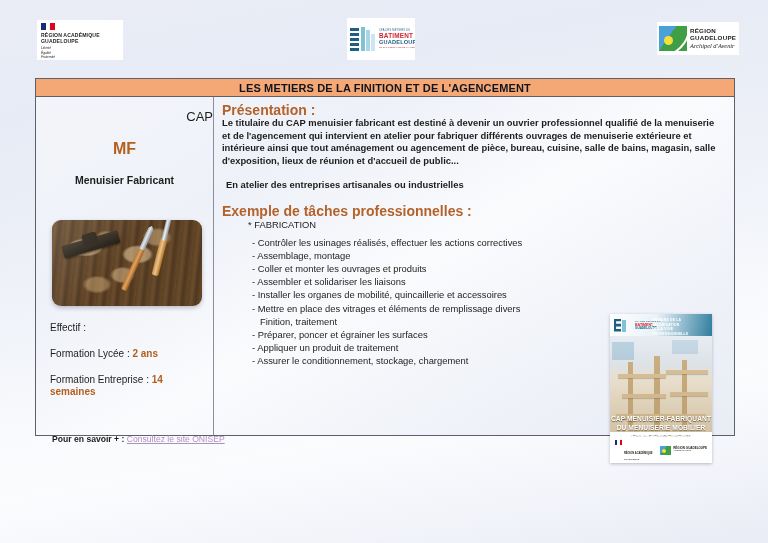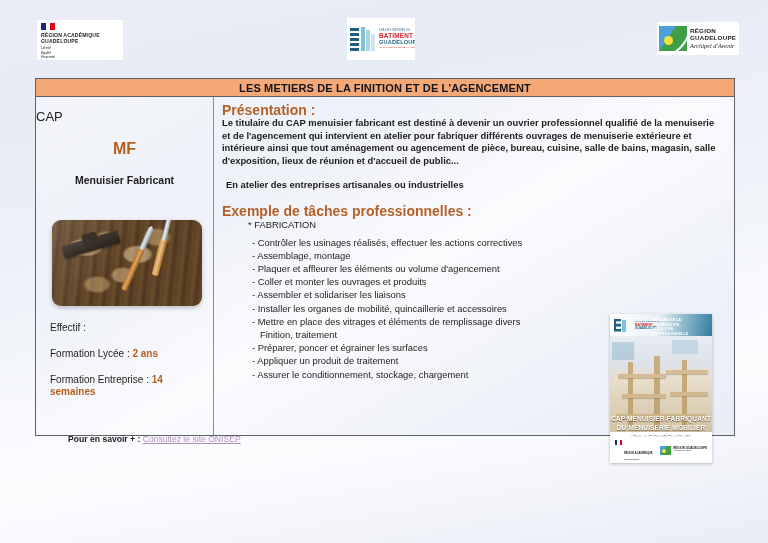--- a/index.html
+++ b/index.html
@@ -99,21 +99,21 @@
   
   .left-col {
     width: 178px;
     flex: 0 0 178px;
     border-right: 1px solid #8b8ea0;
     box-sizing: border-box;
     position: relative;
     padding: 0;
   }
   .lbl-cap {
-    text-align:left; margin-top: 12px;
+    text-align:right; margin-top: 12px;
     font-size: 13px; color:#1d1d1b;
   }
   .lbl-mf {
     text-align:center; margin-top: 16px;
     font-size: 16px; font-weight:bold; color:#b45f1e;
   }
   .lbl-fullname {
     text-align:center; margin-top: 16px;
     font-size: 10.5px; font-weight:bold; color:#1d1d1b;
   }
@@ -267,21 +267,21 @@
   .bf-right { display:flex; align-items:center; }
   .bf-mark { width:11px; height:9px; position:relative; overflow:hidden;
     background: linear-gradient(125deg,#4aa0d8 0%, #4aa0d8 38%, #3f9e46 38%, #3f9e46 100%); }
   .bf-mark .s { position:absolute; left:2px; top:3px; width:4px; height:4px; border-radius:50%; background:#f5e03a;}
   .bf-r1 { font-size:3px; font-weight:bold; color:#1d1d1b; line-height:3.4px; margin-left:2px;}
   .bf-r2 { font-size:2.4px; color:#1d1d1b; line-height:2.8px; margin-left:2px; font-style:italic;}
 
   
   .footer {
     position: absolute;
-    left: 68px; top: 434px;
+    left: 52px; top: 434px;
     font-size: 8.6px;
   }
   .footer .lead { font-weight: bold; color: #1d1d1b; }
   .footer .link {
     color: #b08fbe; text-decoration: underline; cursor: pointer;
   }
 </style>
 </head>
 <body>
 
@@ -385,21 +385,20 @@
       <div class="sec-secteur">
         <p class="p-body">En atelier des entreprises artisanales ou industrielles</p>
       </div>
 
       <div class="sec-exemple">
         <div class="h-sec">Exemple de tâches professionnelles :</div>
         <div class="task-sub">* FABRICATION</div>
         <ul class="task-list">
           <li>- Contrôler les usinages réalisés, effectuer les actions correctives</li>
           <li>- Assemblage, montage</li>
-          <li>- Plaquer et affleurer les éléments ou volume d'agencement</li>
           <li>- Coller et monter les ouvrages et produits</li>
           <li>- Assembler et solidariser les liaisons</li>
           <li>- Installer les organes de mobilité, quincaillerie et accessoires</li>
           <li>- Mettre en place des vitrages et éléments de remplissage divers</li>
           <li class="cont">Finition, traitement</li>
           <li>- Préparer, poncer et égrainer les surfaces</li>
           <li>- Appliquer un produit de traitement</li>
           <li>- Assurer le conditionnement, stockage, chargement</li>
         </ul>
       </div>

